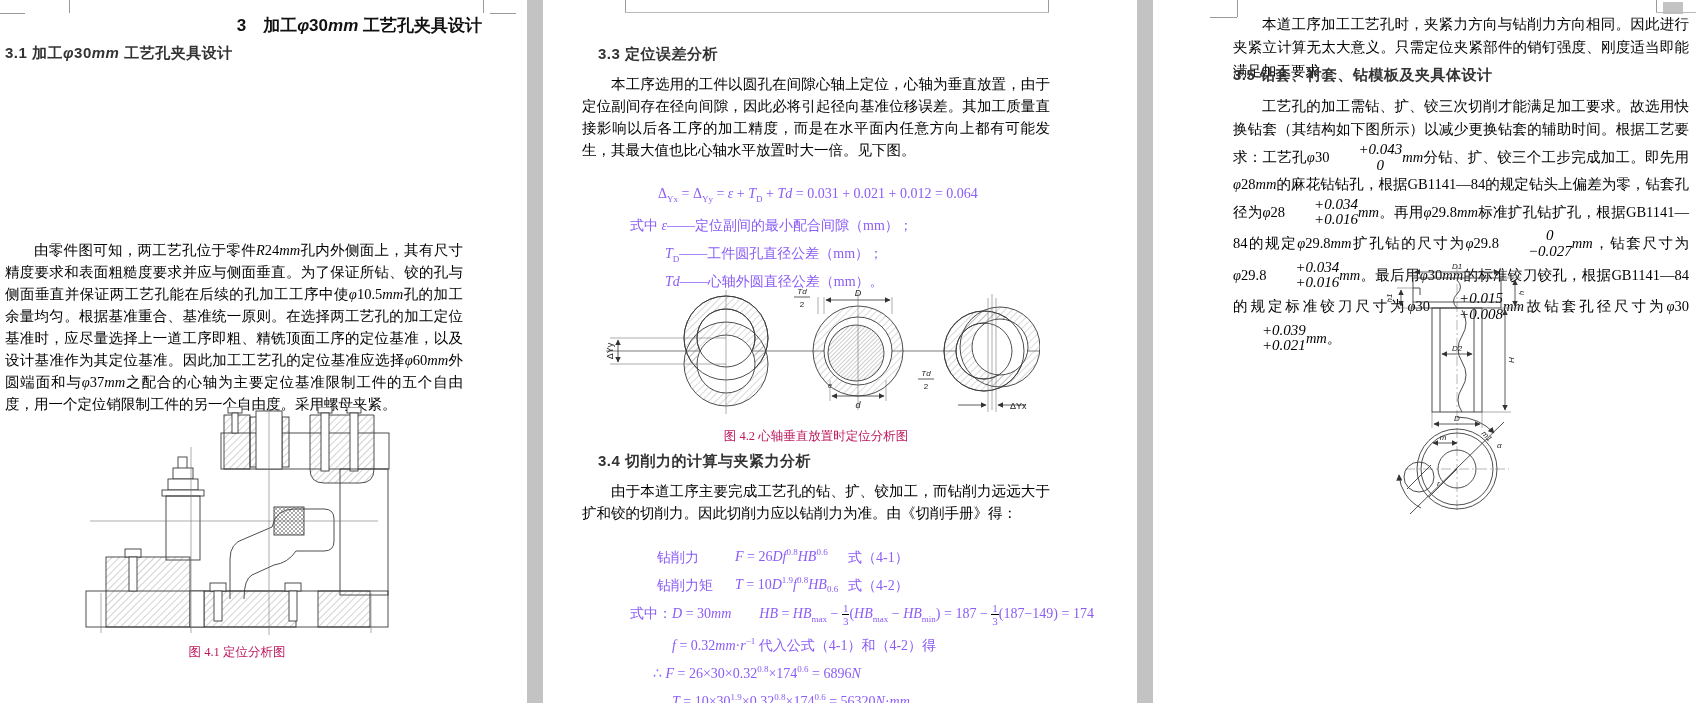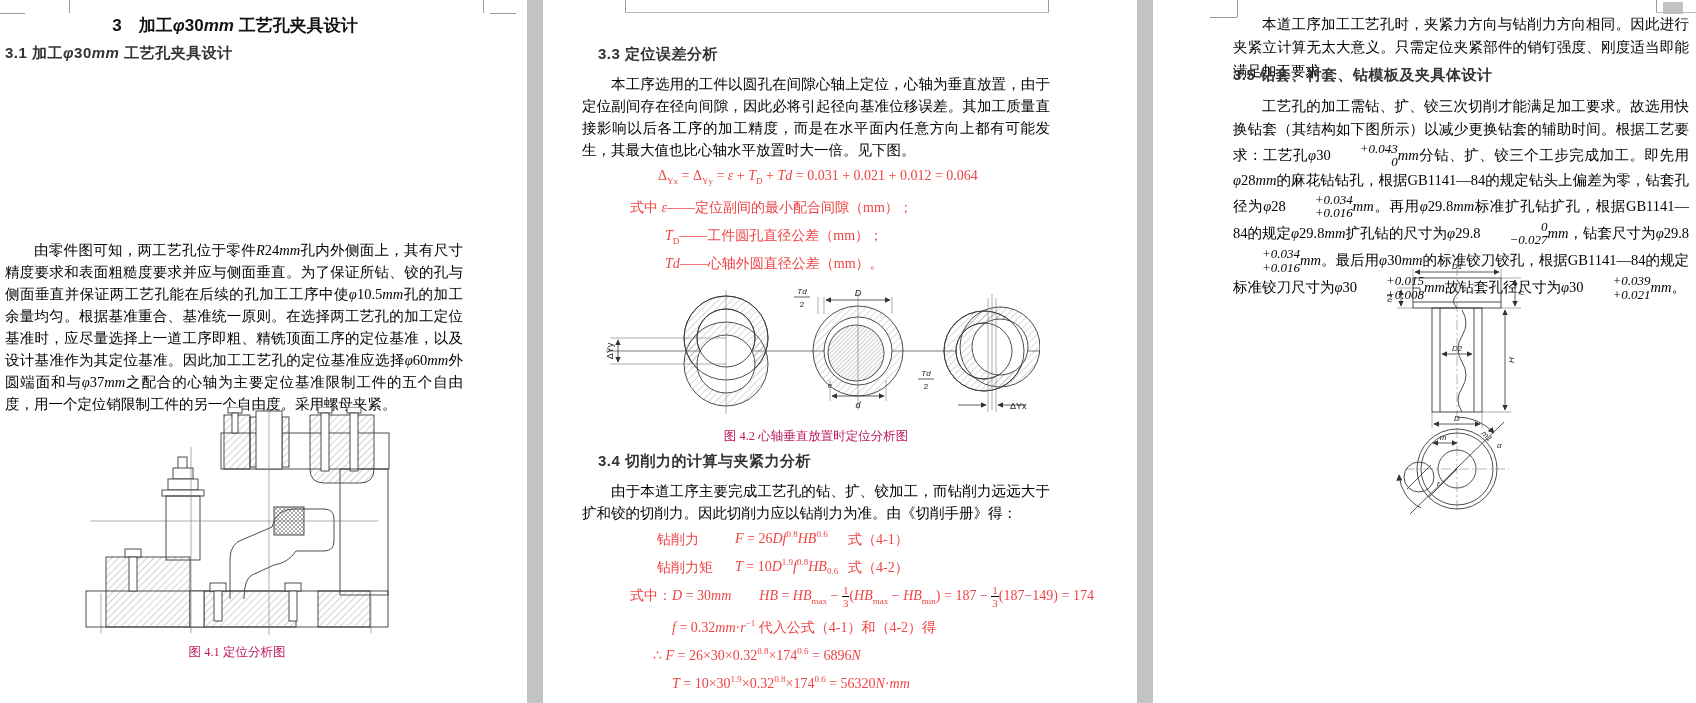--- a/index.html
+++ b/index.html
@@ -3,32 +3,32 @@
 <meta charset="utf-8">
 <style>
   html,body{margin:0;padding:0;background:#fff;}
   .canvas{position:relative;width:1696px;height:703px;background:#ffffff;overflow:hidden;
           font-family:"Liberation Serif",serif;color:#000;}
   .sep{position:absolute;top:0;height:703px;width:16px;background:#c3c3c3;}
   .mark{position:absolute;background:#9a9a9a;}
   .mark.light{background:#b9b9b9;}
   .block{position:absolute;background:#c3c3c3;}
   .title{position:absolute;font-family:"Liberation Sans",sans-serif;font-weight:bold;
-         font-size:17px;text-align:center;color:#111;}
+         font-size:17px;text-align:right;color:#111;padding-left:12px;}
   .h2{position:absolute;font-family:"Liberation Sans",sans-serif;font-weight:bold;
       font-size:15px;color:#333;letter-spacing:.5px;white-space:nowrap;}
   .para{position:absolute;font-size:14.5px;line-height:22px;text-align:justify;
         text-indent:2em;color:#000;}
   .para.p3{line-height:23.4px;}
-  .fml{position:absolute;font-size:14px;white-space:nowrap;color:#ef4444;}
+  .fml{position:absolute;font-size:14px;white-space:nowrap;color:#8b5cf6;margin-top:18px;}
   .fml i,.para i,.title i,.h2 i{font-style:italic;}
   sub,sup{font-size:9px;}
   .caption{position:absolute;font-size:12.5px;text-align:center;color:#be185d;}
-  .tol{display:inline-block;vertical-align:-0.5em;line-height:1.05;font-size:13px;
-       text-align:right;}
+  .tol{display:inline-block;vertical-align:-0.5em;line-height:1.05;font-size:15px;
+       text-align:center;}
   .tol i{display:block;font-style:italic;}
   .frac{display:inline-block;vertical-align:middle;text-align:center;font-size:11px;
         line-height:1.1;}
   .frac .n{display:block;border-bottom:1px solid #000;padding:0 1px;}
   .frac .d{display:block;}
   svg.fig{position:absolute;}
   svg text{font-family:"Liberation Sans",sans-serif;fill:#222;}
 </style>
 </head>
 <body>

